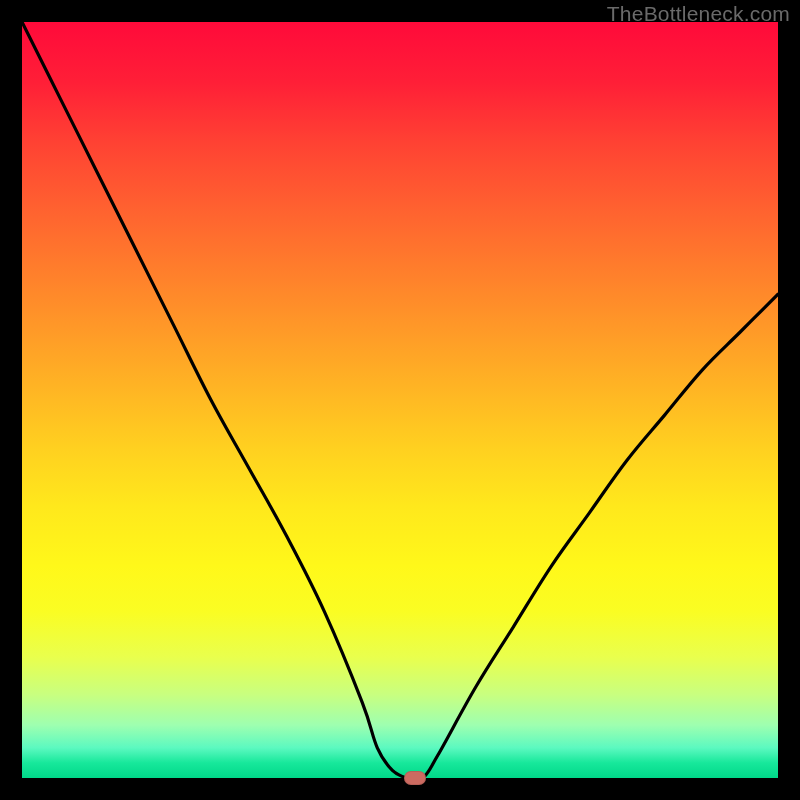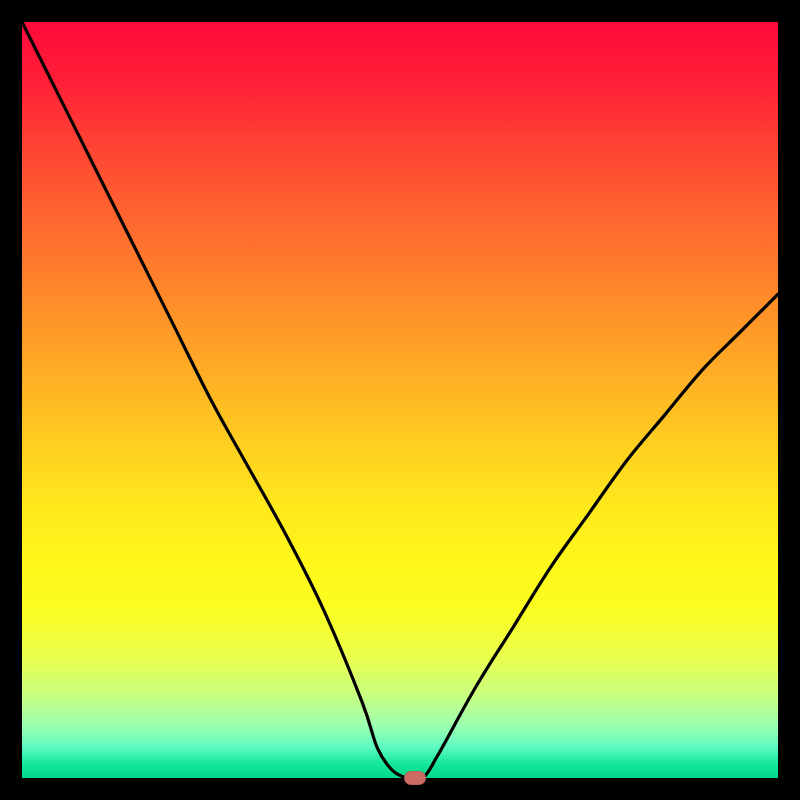--- a/index.html
+++ b/index.html
@@ -76,20 +76,21 @@
     border-radius: 7px;
     transform: translate(-50%, -50%);
     z-index: 12;
     box-shadow: inset 0 0 0 1px rgba(0,0,0,0.1);
   }
 </style>
 </head>
 <body>
 
 <div class="frame">
+  <div class="watermark">TheBottleneck.com</div>
 
   <div class="plot">
     <svg viewBox="0 0 756 756" preserveAspectRatio="none">
       <path class="curve" d="M 0.0 0.0 C 6.8 13.6, 24.2 48.4, 37.8 75.6 C 51.4 102.8, 62.0 124.0, 75.6 151.2 C 89.2 178.4, 99.8 199.6, 113.4 226.8 C 127.0 254.0, 137.6 275.2, 151.2 302.4 C 164.8 329.6, 175.4 352.1, 189.0 378.0 C 202.6 403.9, 213.2 421.5, 226.8 446.0 C 240.4 470.5, 251.0 488.2, 264.6 514.1 C 278.2 539.9, 288.8 559.7, 302.4 589.7 C 316.0 619.6, 330.7 655.9, 340.2 680.4 C 349.7 704.9, 349.9 713.5, 355.3 725.8 C 360.8 738.0, 365.0 743.0, 370.4 748.4 C 375.9 753.9, 380.1 754.6, 385.6 756.0 C 391.0 757.4, 395.2 760.1, 400.7 756.0 C 406.1 751.9, 406.3 749.6, 415.8 733.3 C 425.3 717.0, 440.0 688.4, 453.6 665.3 C 467.2 642.1, 477.8 626.6, 491.4 604.8 C 505.0 583.0, 515.6 564.7, 529.2 544.3 C 542.8 523.9, 553.4 510.5, 567.0 491.4 C 580.6 472.3, 591.2 456.2, 604.8 438.5 C 618.4 420.8, 629.0 409.4, 642.6 393.1 C 656.2 376.8, 666.8 362.7, 680.4 347.8 C 694.0 332.8, 704.6 323.6, 718.2 310.0 C 731.8 296.4, 749.2 279.0, 756.0 272.2"></path>
     </svg>
     <div class="marker" style="left: 393.12px; top: 756px;"></div>
   </div>
 </div>
 
 </body></html>

